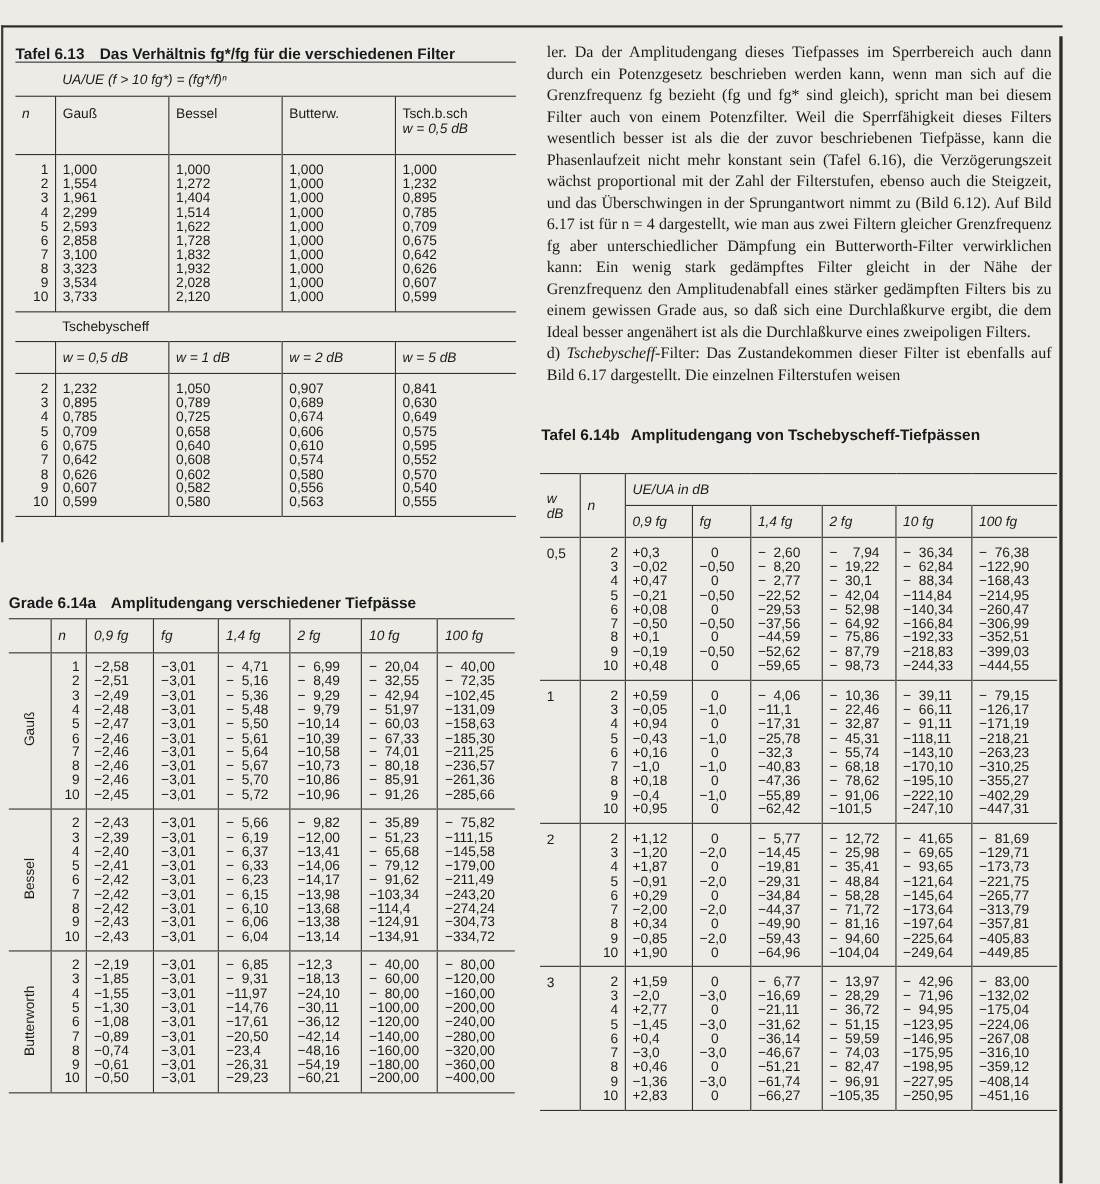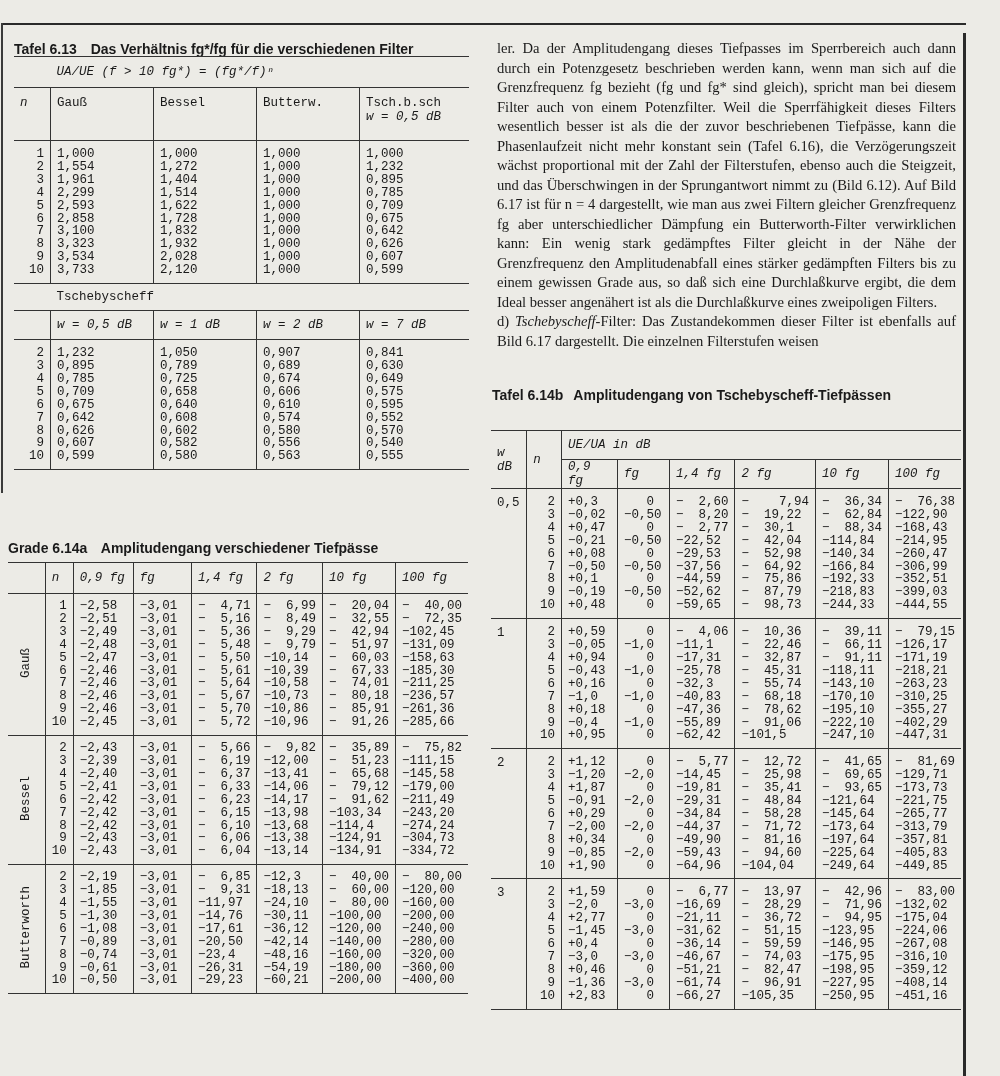--- a/index.html
+++ b/index.html
@@ -4,21 +4,21 @@
 <style>
   html, body { margin:0; padding:0; }
   body { width:1000px; height:1076px; background:#ecebe6; position:relative; overflow:hidden;
          font-family:"Liberation Sans", sans-serif; color:#1a1a1a; }
   .frame-top { position:absolute; left:1px; top:23px; width:965px; height:0; border-top:2px solid #2a2a2a; }
   .frame-left { position:absolute; left:1px; top:23px; height:470px; width:0; border-left:2px solid #3a3a3a; }
   .frame-right { position:absolute; left:963px; top:33px; height:1043px; width:0; border-left:3px solid #2a2a2a; }
 
   .ttitle { position:absolute; font-weight:bold; font-size:14px; line-height:15px; }
   .ttitle .num { margin-right:10px; }
-  table { border-collapse:collapse; position:absolute; font-size:12.5px;font-family:Liberation Mono, monospace; }
+  table { border-collapse:collapse; position:absolute; font-size:12.5px; }
   td, th { padding:0 6px; vertical-align:top; font-weight:normal; text-align:left; }
   .rule-top { border-top:1.5px solid #333; }
   .rule-bot { border-bottom:1.5px solid #333; }
   .vl { border-left:1.5px solid #333; }
   .it { font-style:italic; }
   .vals { line-height:12.9px; white-space:pre; }
   .rightnum { text-align:right; }
 
   
   #t613 { left:14px; top:56px; width:455px; }
@@ -129,21 +129,21 @@
   </tr>
   <tr class="tsch">
     <td></td>
     <td colspan="4">Tschebyscheff</td>
   </tr>
   <tr class="hdr3 rule-top">
     <td></td>
     <td class="vl it">w = 0,5 dB</td>
     <td class="vl it">w = 1 dB</td>
     <td class="vl it">w = 2 dB</td>
-    <td class="vl it">w = 7 dB</td>
+    <td class="vl it">w = 5 dB</td>
   </tr>
   <tr class="body rule-top rule-bot">
     <td class="vals rightnum">2
 3
 4
 5
 6
 7
 8
 9

